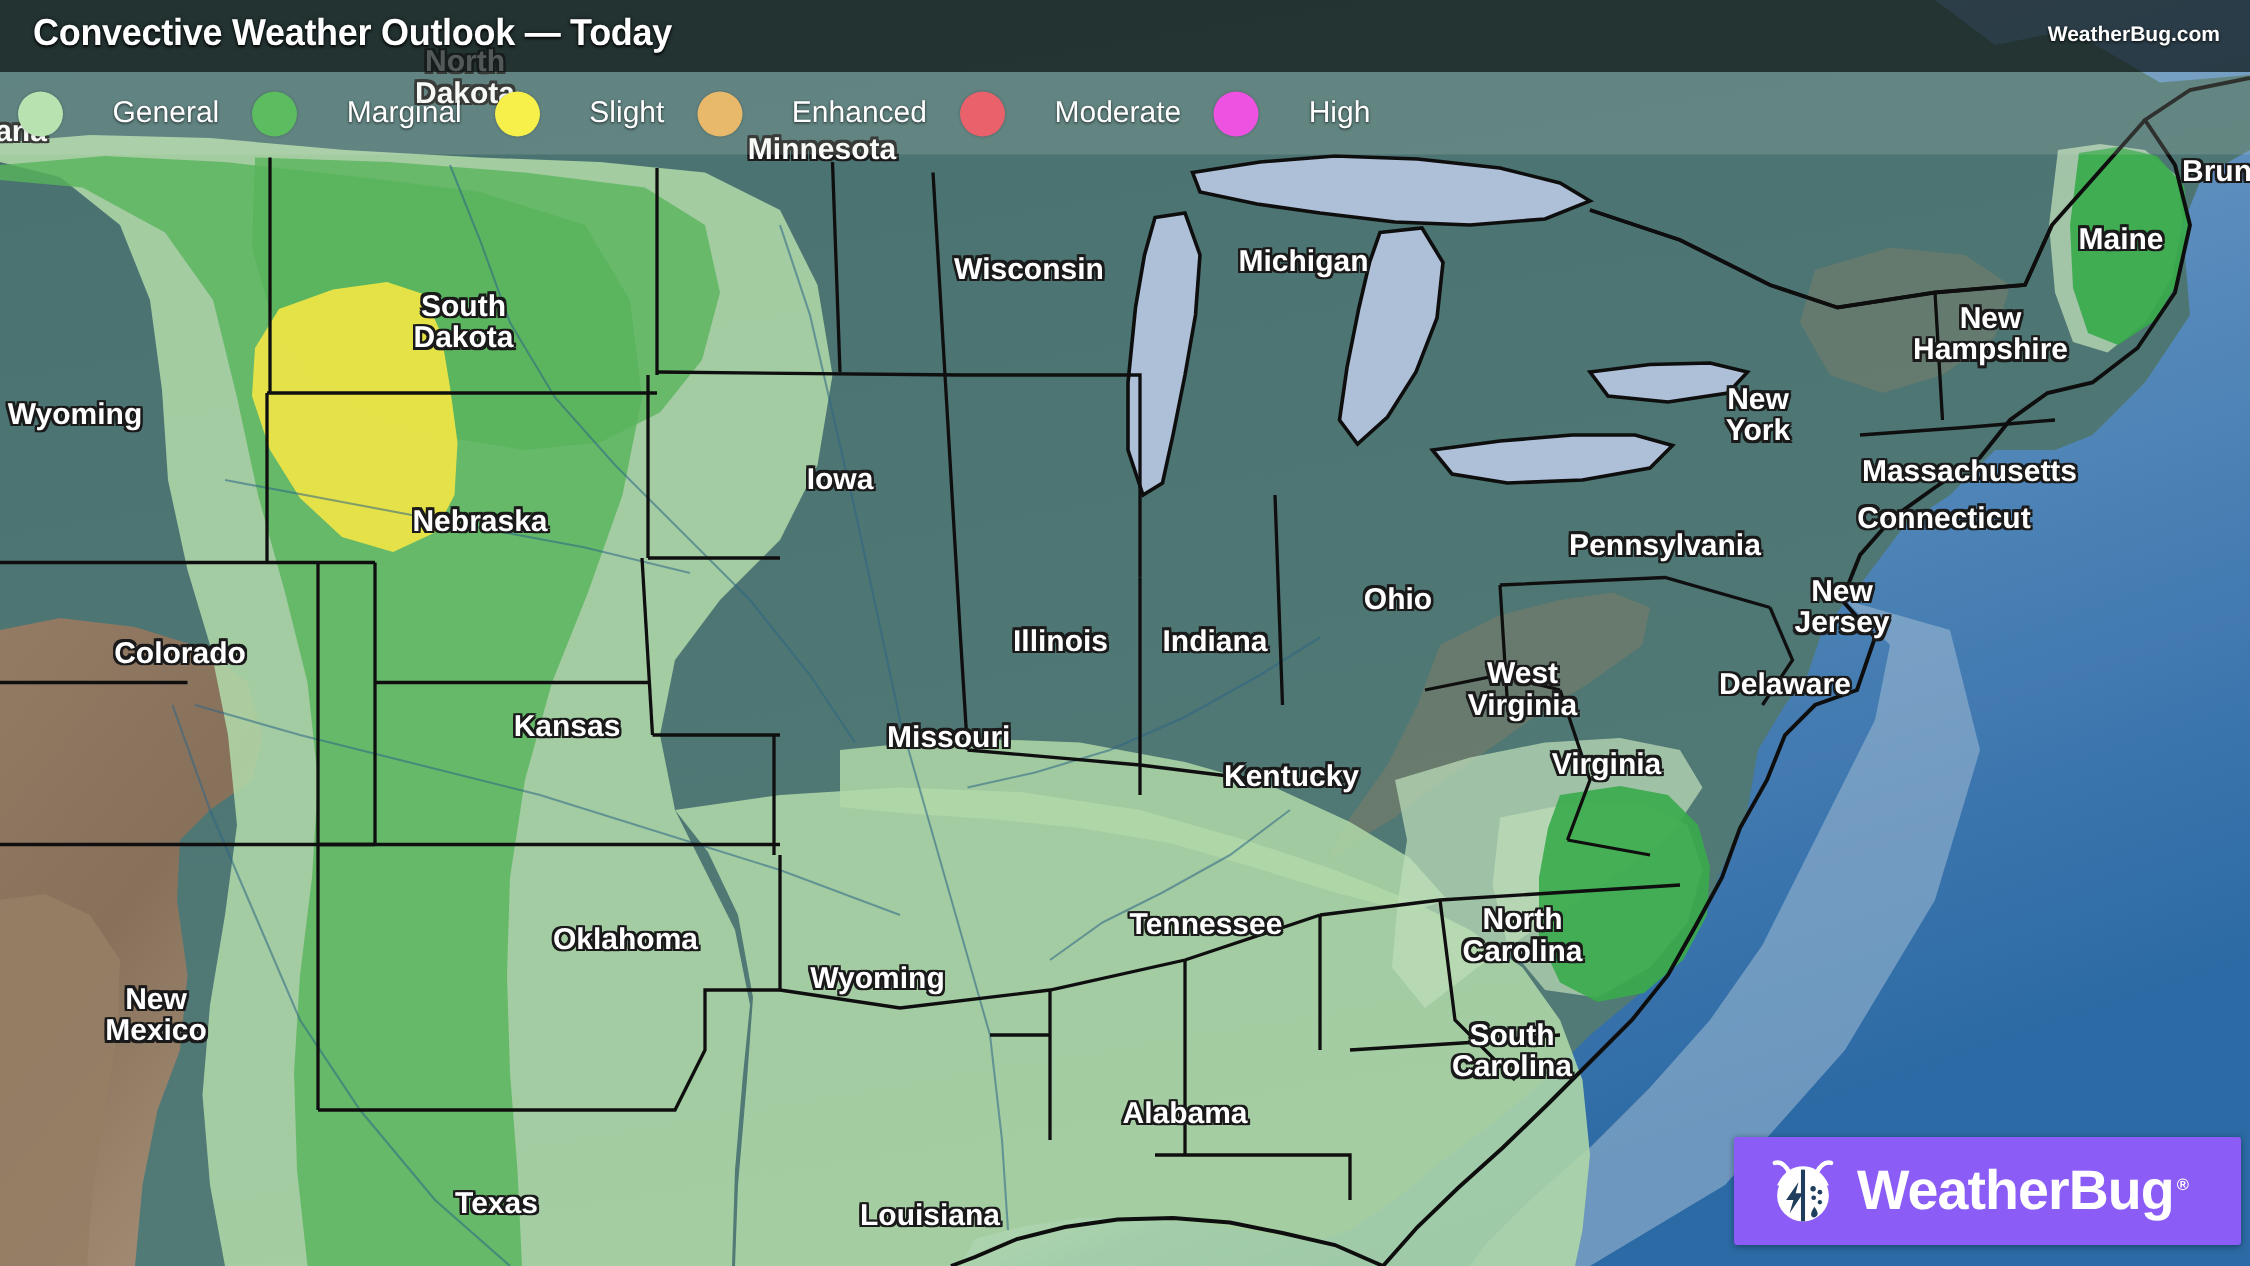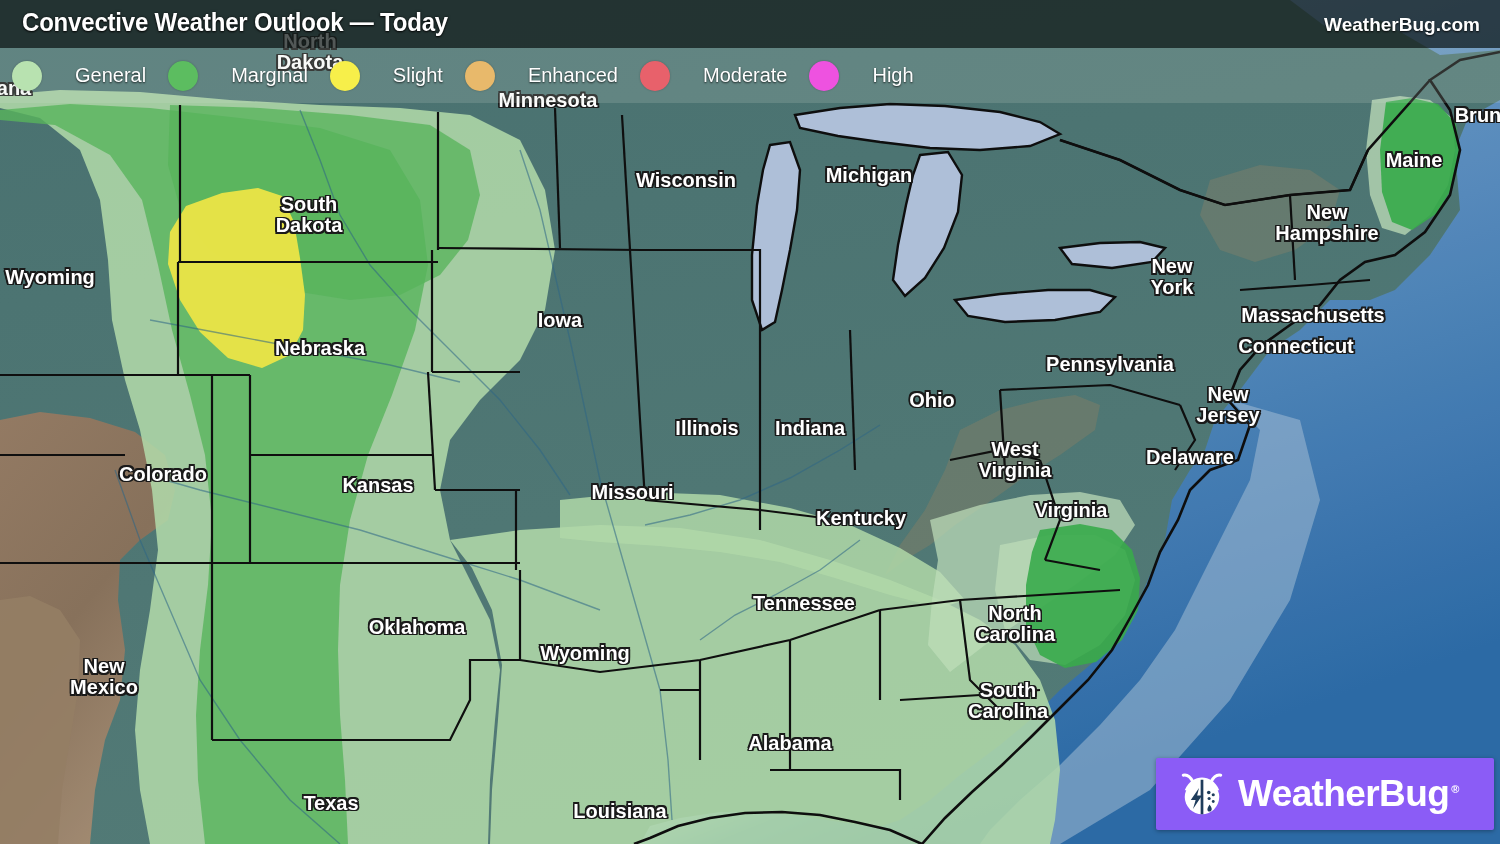--- a/index.html
+++ b/index.html
@@ -35,21 +35,21 @@
     font-weight:bold;
     color:#ffffff;
     letter-spacing:-0.2px;
     text-shadow:0 1px 2px rgba(0,0,0,0.85), 0 0 3px rgba(0,0,0,0.6);
     white-space:nowrap;
     transform:scaleX(0.96);
     transform-origin:left center;
   }
   #brand-text {
     position:absolute; right:20px; top:14px;
-    font-size:19px; font-weight:bold;
+    font-size:14px; font-weight:bold;
     color:#ffffff;
     text-shadow:0 1px 2px rgba(0,0,0,0.9);
     white-space:nowrap;
   }
 
   
   #legend-bar {
     position:absolute; left:0; top:48px;
     width:1500px; height:55px;
     background:rgba(215,225,215,0.17);
@@ -377,26 +377,26 @@
       <div class="state-label" style="left: 1296px; top: 346px;">Connecticut</div>
       <div class="state-label" style="left: 320px; top: 348px;">Nebraska</div>
       <div class="state-label" style="left: 560px; top: 320px;">Iowa</div>
       <div class="state-label" style="left: 1110px; top: 364px;">Pennsylvania</div>
       <div class="state-label" style="left: 1228px; top: 405px;">New<br>Jersey</div>
       <div class="state-label" style="left: 932px; top: 400px;">Ohio</div>
       <div class="state-label" style="left: 693px; top: 428px; padding-left: 28px;">Illinois</div>
       <div class="state-label" style="left: 810px; top: 428px;">Indiana</div>
       <div class="state-label" style="left: 1015px; top: 460px;">West<br>Virginia</div>
       <div class="state-label" style="left: 1190px; top: 457px;">Delaware</div>
-      <div class="state-label" style="left: 120px; top: 474px; margin-left: 43px;">Colorado</div>
+      <div class="state-label" style="left: 120px; top: 436px;">Colorado</div>
       <div class="state-label" style="left: 378px; top: 485px;">Kansas</div>
       <div class="state-label" style="left: 613px; top: 492px; padding-left: 39px;">Missouri</div>
       <div class="state-label" style="left: 861px; top: 518px;">Kentucky</div>
       <div class="state-label" style="left: 1071px; top: 510px;">Virginia</div>
-      <div class="state-label" style="left: 804px; top: 603px;">Tennessee</div>
+      <div class="state-label" style="left: 804px; top: 617px;">Tennessee</div>
       <div class="state-label" style="left: 1015px; top: 624px;">North<br>Carolina</div>
       <div class="state-label" style="left: 417px; top: 627px;">Oklahoma</div>
       <div class="state-label" style="left: 585px; top: 653px;">Wyoming</div>
       <div class="state-label" style="left: 104px; top: 677px;">New<br>Mexico</div>
       <div class="state-label" style="left: 1008px; top: 701px;">South<br>Carolina</div>
       <div class="state-label" style="left: 790px; top: 743px;">Alabama</div>
       <div class="state-label" style="left: 331px; top: 803px;">Texas</div>
       <div class="state-label" style="left: 620px; top: 811px;">Louisiana</div>
     </div>
 

